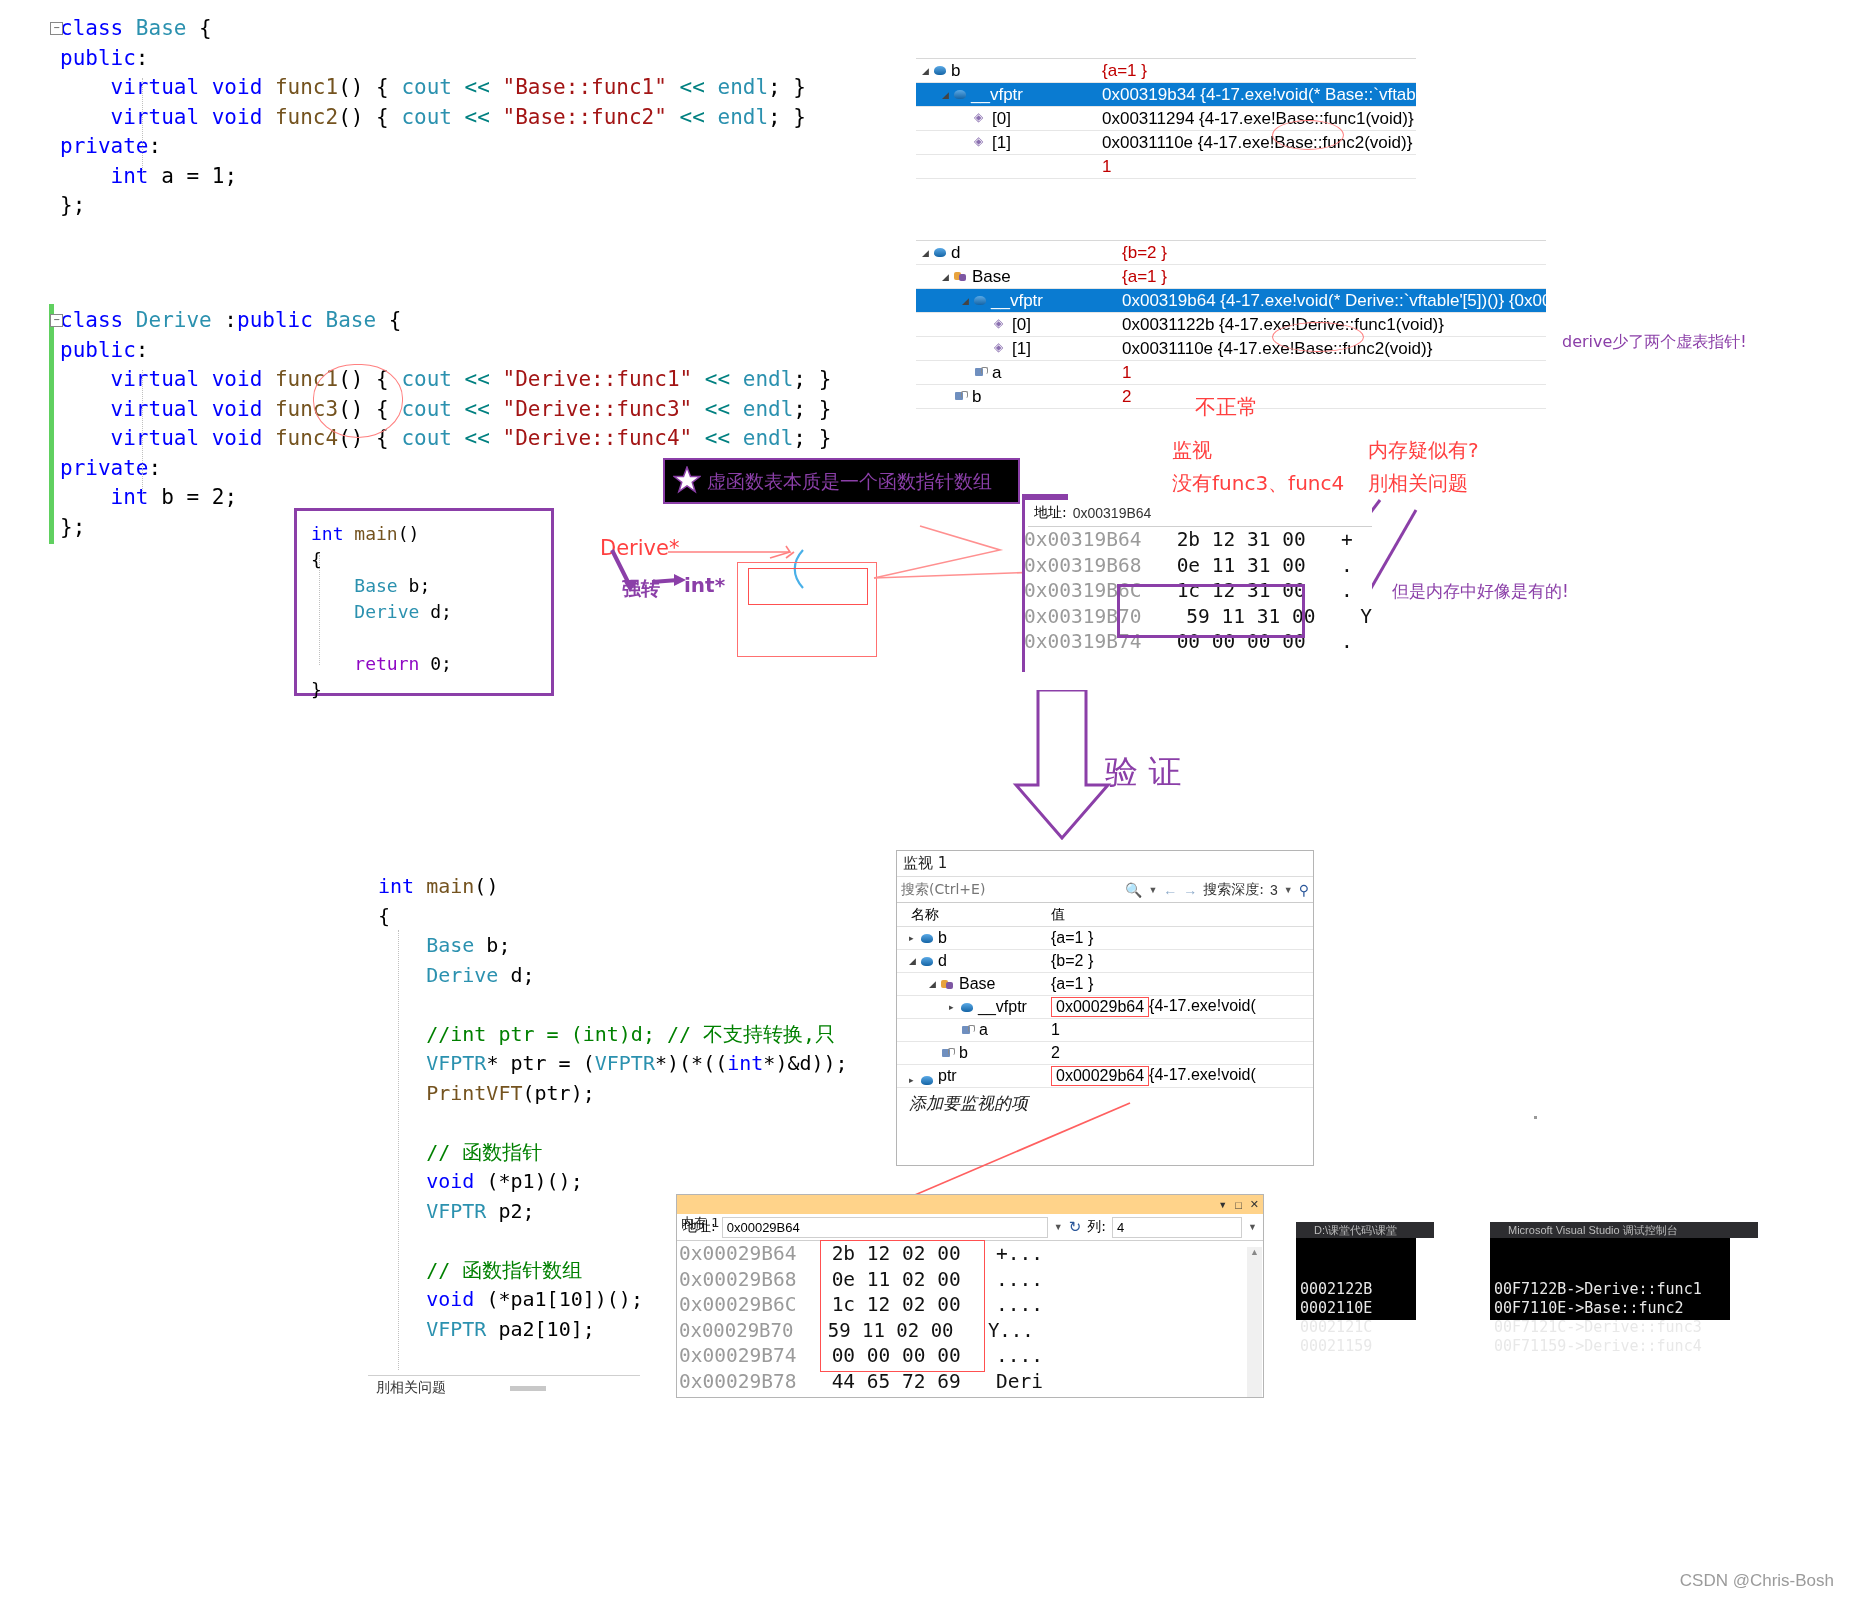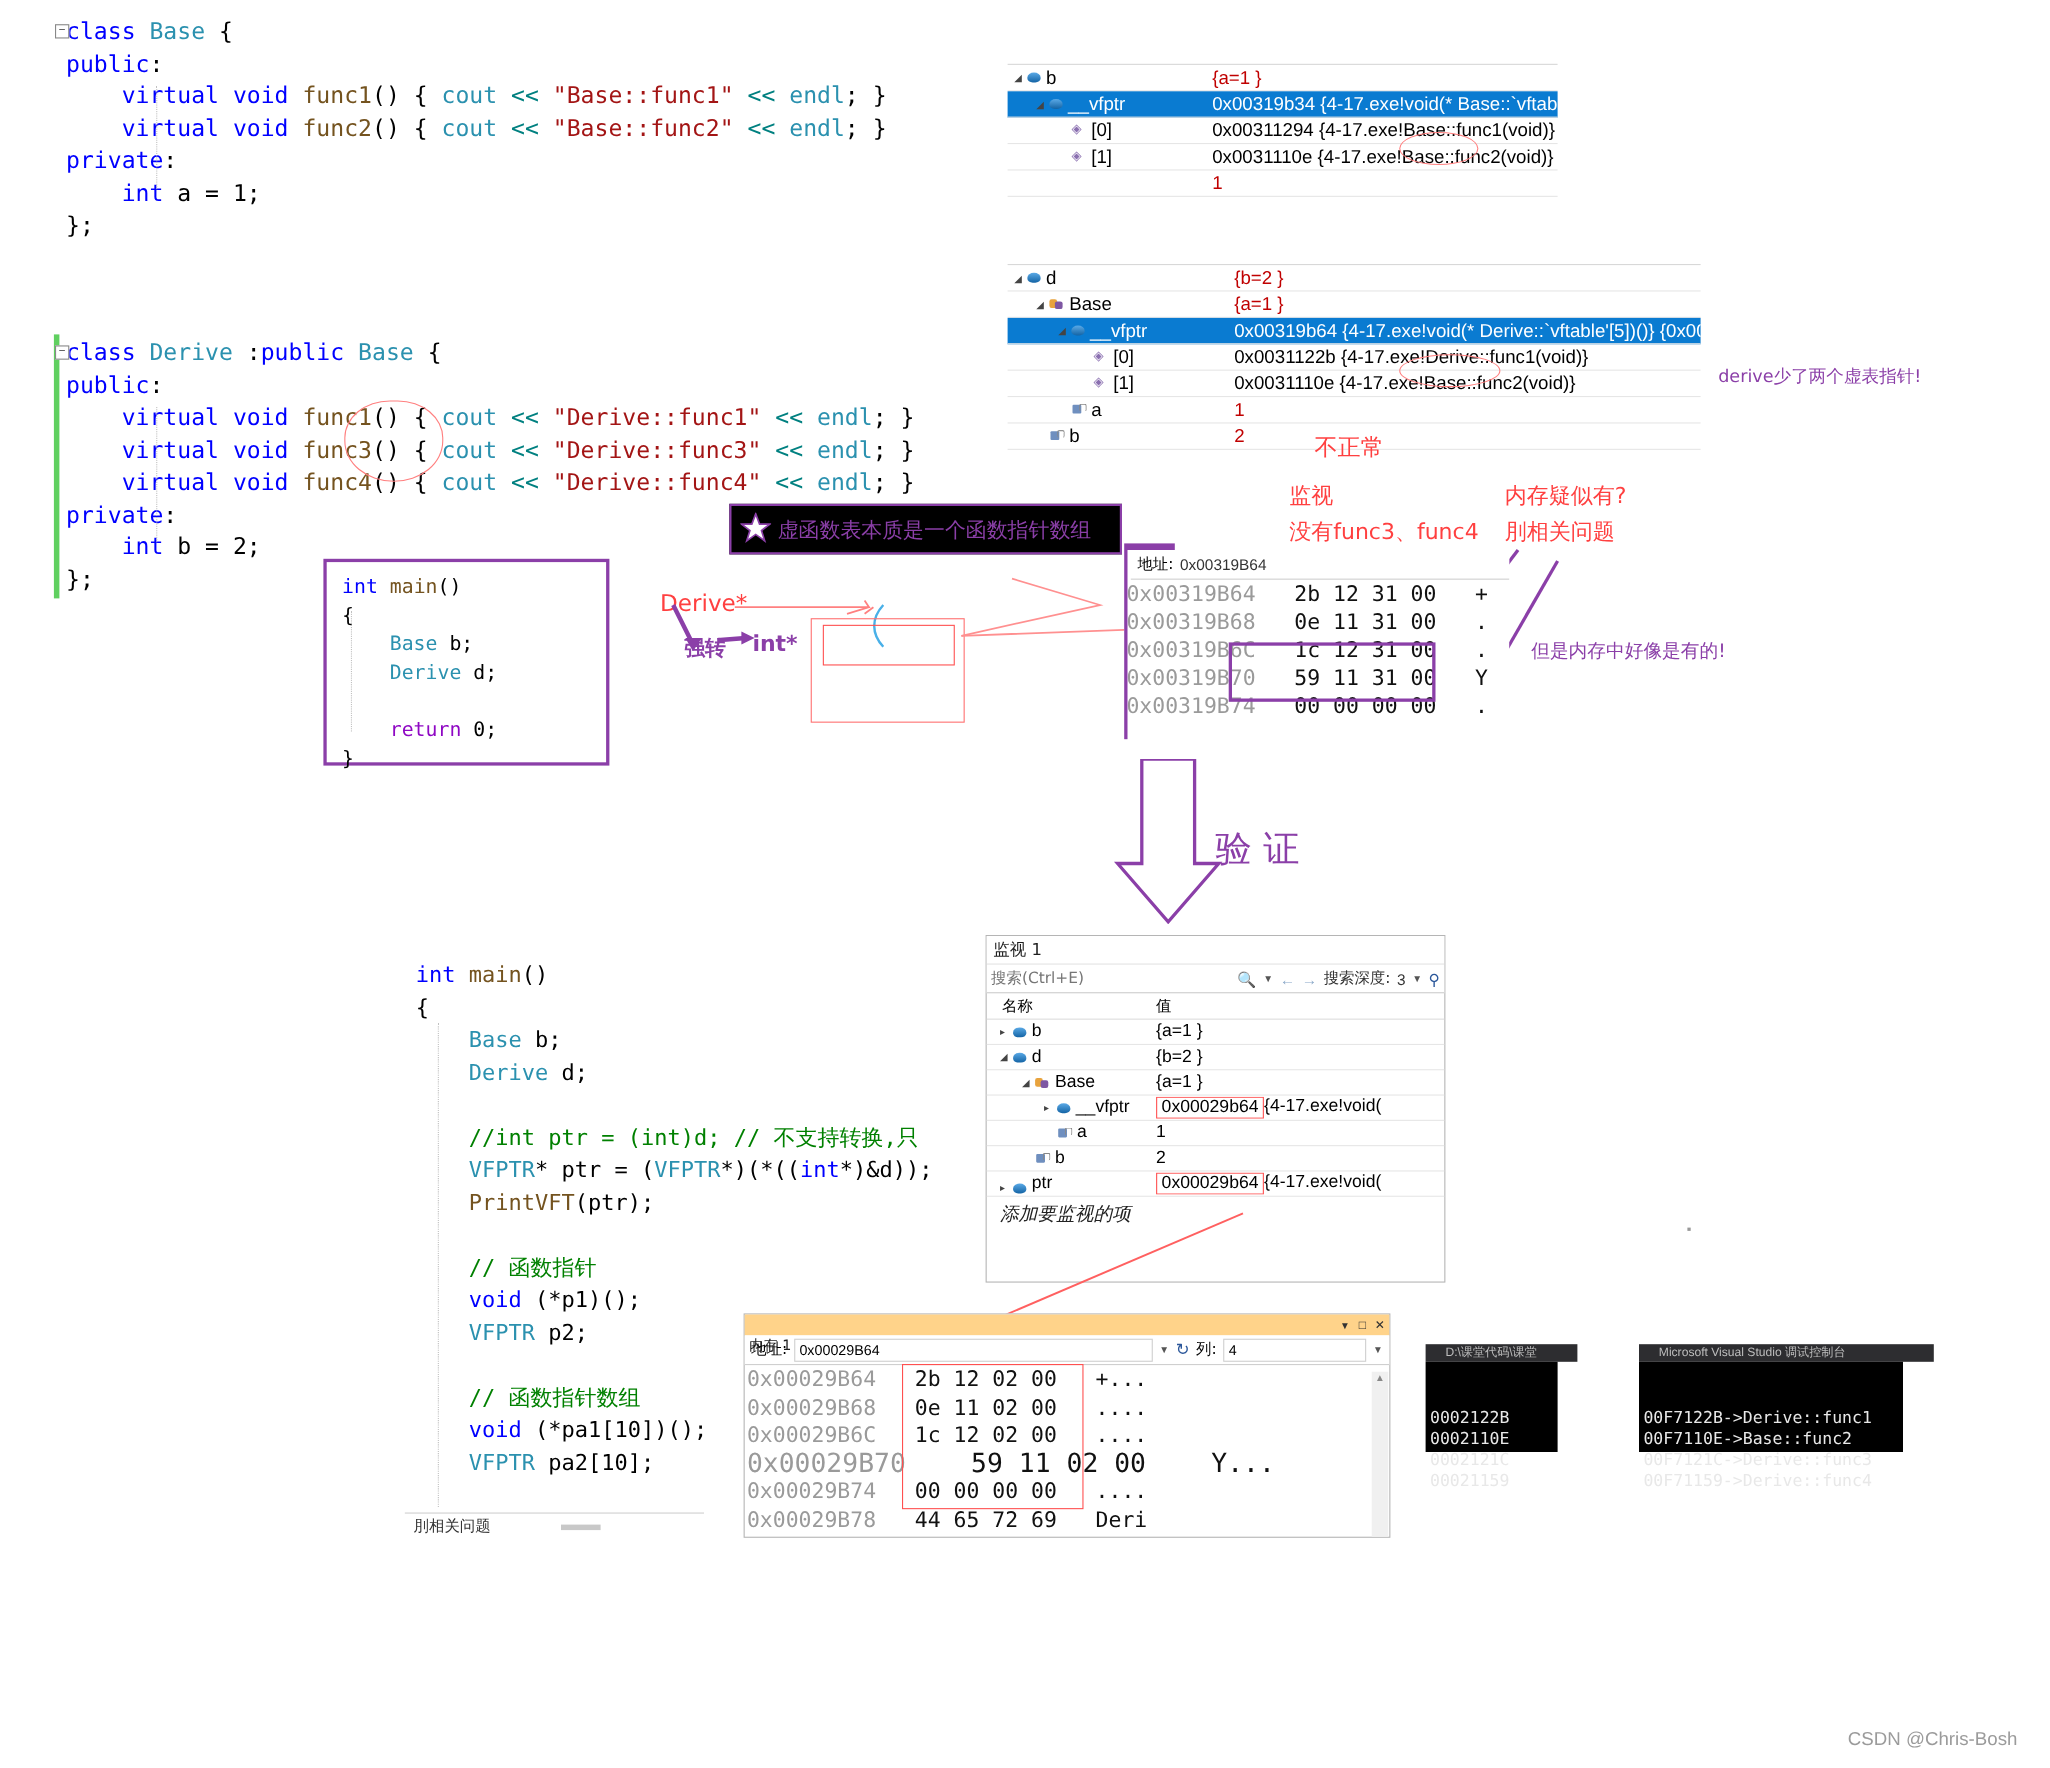--- a/index.html
+++ b/index.html
@@ -262,21 +262,21 @@
   <div style="position:absolute;left:0;top:0;width:3px;height:172px;background:#8b3fa8;"></div>
   <div style="position:absolute;left:0;top:-6px;width:46px;height:6px;background:#8b3fa8;"></div>
   <div class="memhdr" style="margin-left:6px;">
     <span class="cn" style="font-size:14px;">地址:</span>
     <span style="font-size:14px;color:#333;">0x00319B64</span>
   </div>
   <div id="memTop" style="margin-left:2px;">
       <div class="memline" style="font-size: 19.5px;"><span class="memaddr">0x00319B64  </span><span class="membytes"> 2b 12 31 00  </span><span class="memascii"> +</span></div>
       <div class="memline" style="font-size: 19.5px;"><span class="memaddr">0x00319B68  </span><span class="membytes"> 0e 11 31 00  </span><span class="memascii"> .</span></div>
       <div class="memline" style="font-size: 19.5px;"><span class="memaddr">0x00319B6C  </span><span class="membytes"> 1c 12 31 00  </span><span class="memascii"> .</span></div>
-      <div class="memline" style="font-size: 19.5px;"><span class="memaddr">0x00319B70  </span><span class="membytes"> 59 11 31 00  </span><span class="memascii"> Y</span></div>
+      <div class="memline" style="font-size: 19.5px; justify-content: space-between;"><span class="memaddr">0x00319B70  </span><span class="membytes"> 59 11 31 00  </span><span class="memascii"> Y</span></div>
       <div class="memline" style="font-size: 19.5px;"><span class="memaddr">0x00319B74  </span><span class="membytes"> 00 00 00 00  </span><span class="memascii"> .</span></div>
     </div>
 </div>
 <div class="purrect" style="left:1117px;top:584px;width:182px;height:48px;"></div>
 <div class="abs cn cn-pur" style="left:1392px;top:580px;font-size:17px;">但是内存中好像是有的!</div>
 
 <svg class="bigarrow" style="left:1008px;top:690px;width:110px;height:150px;" viewBox="0 0 110 150">
   <polygon points="30,0 78,0 78,95 100,95 54,148 8,95 30,95" fill="#ffffff" stroke="#8b3fa8" stroke-width="3"></polygon>
 </svg>
 <div class="abs cn cn-pur" style="left:1105px;top:750px;font-size:33px;">验 证</div>
@@ -401,21 +401,21 @@
     <span style="font-size:9px;color:#555;">▼</span>
     <span style="color:#2b579a;font-size:15px;">↻</span>
     <span class="cn">列:</span>
     <span style="width:120px;border:1px solid #cfcfcf;padding:2px 4px;background:#fff;font-size:13px;">4</span>
     <span style="font-size:9px;color:#555;">▼</span>
   </div>
   <div id="memWin" style="padding-left:2px;overflow:hidden;height:152px;">
       <div class="memline" style="font-size: 19.5px;"><span class="memaddr">0x00029B64  </span><span class="membytes"> 2b 12 02 00  </span><span class="memascii"> +...</span></div>
       <div class="memline" style="font-size: 19.5px;"><span class="memaddr">0x00029B68  </span><span class="membytes"> 0e 11 02 00  </span><span class="memascii"> ....</span></div>
       <div class="memline" style="font-size: 19.5px;"><span class="memaddr">0x00029B6C  </span><span class="membytes"> 1c 12 02 00  </span><span class="memascii"> ....</span></div>
-      <div class="memline" style="font-size: 24px; gap: 16px;"><span class="memaddr">0x00029B70  </span><span class="membytes"> 59 11 02 00  </span><span class="memascii"> Y...</span></div>
+      <div class="memline" style="font-size: 19px;"><span class="memaddr">0x00029B70  </span><span class="membytes"> 59 11 02 00  </span><span class="memascii"> Y...</span></div>
       <div class="memline" style="font-size: 19.5px;"><span class="memaddr">0x00029B74  </span><span class="membytes"> 00 00 00 00  </span><span class="memascii"> ....</span></div>
       <div class="memline" style="font-size: 19.5px;"><span class="memaddr">0x00029B78  </span><span class="membytes"> 44 65 72 69  </span><span class="memascii"> Deri</span></div>
     </div>
   <div style="position:absolute;right:1px;top:52px;width:15px;height:150px;background:#f0f0f0;">
     <div style="text-align:center;font-size:9px;color:#888;">▲</div>
   </div>
 </div>
 <div class="redrect" style="left:820px;top:1240px;width:163px;height:130px;border-color:#ff5050;"></div>
 
 <div class="consoleicon" style="left:1300px;top:1223px;"></div>

